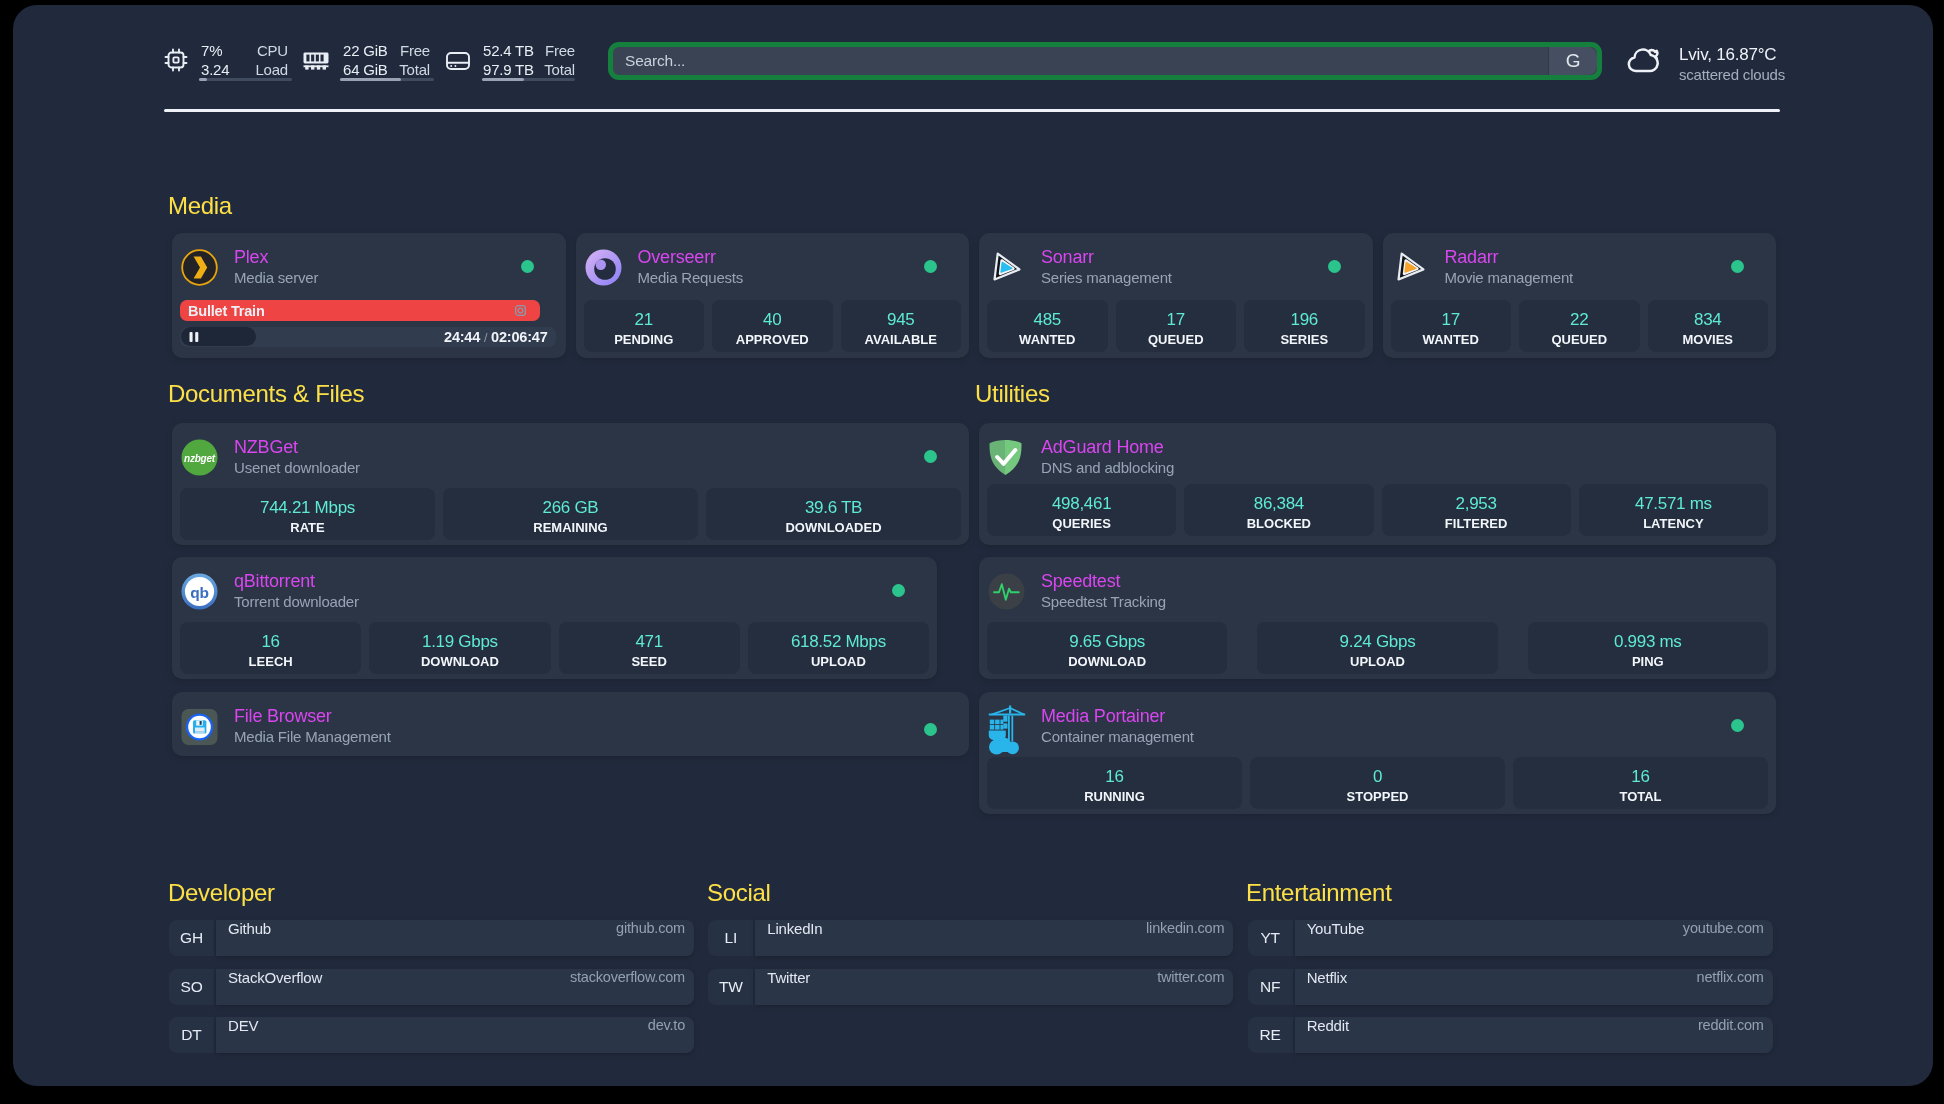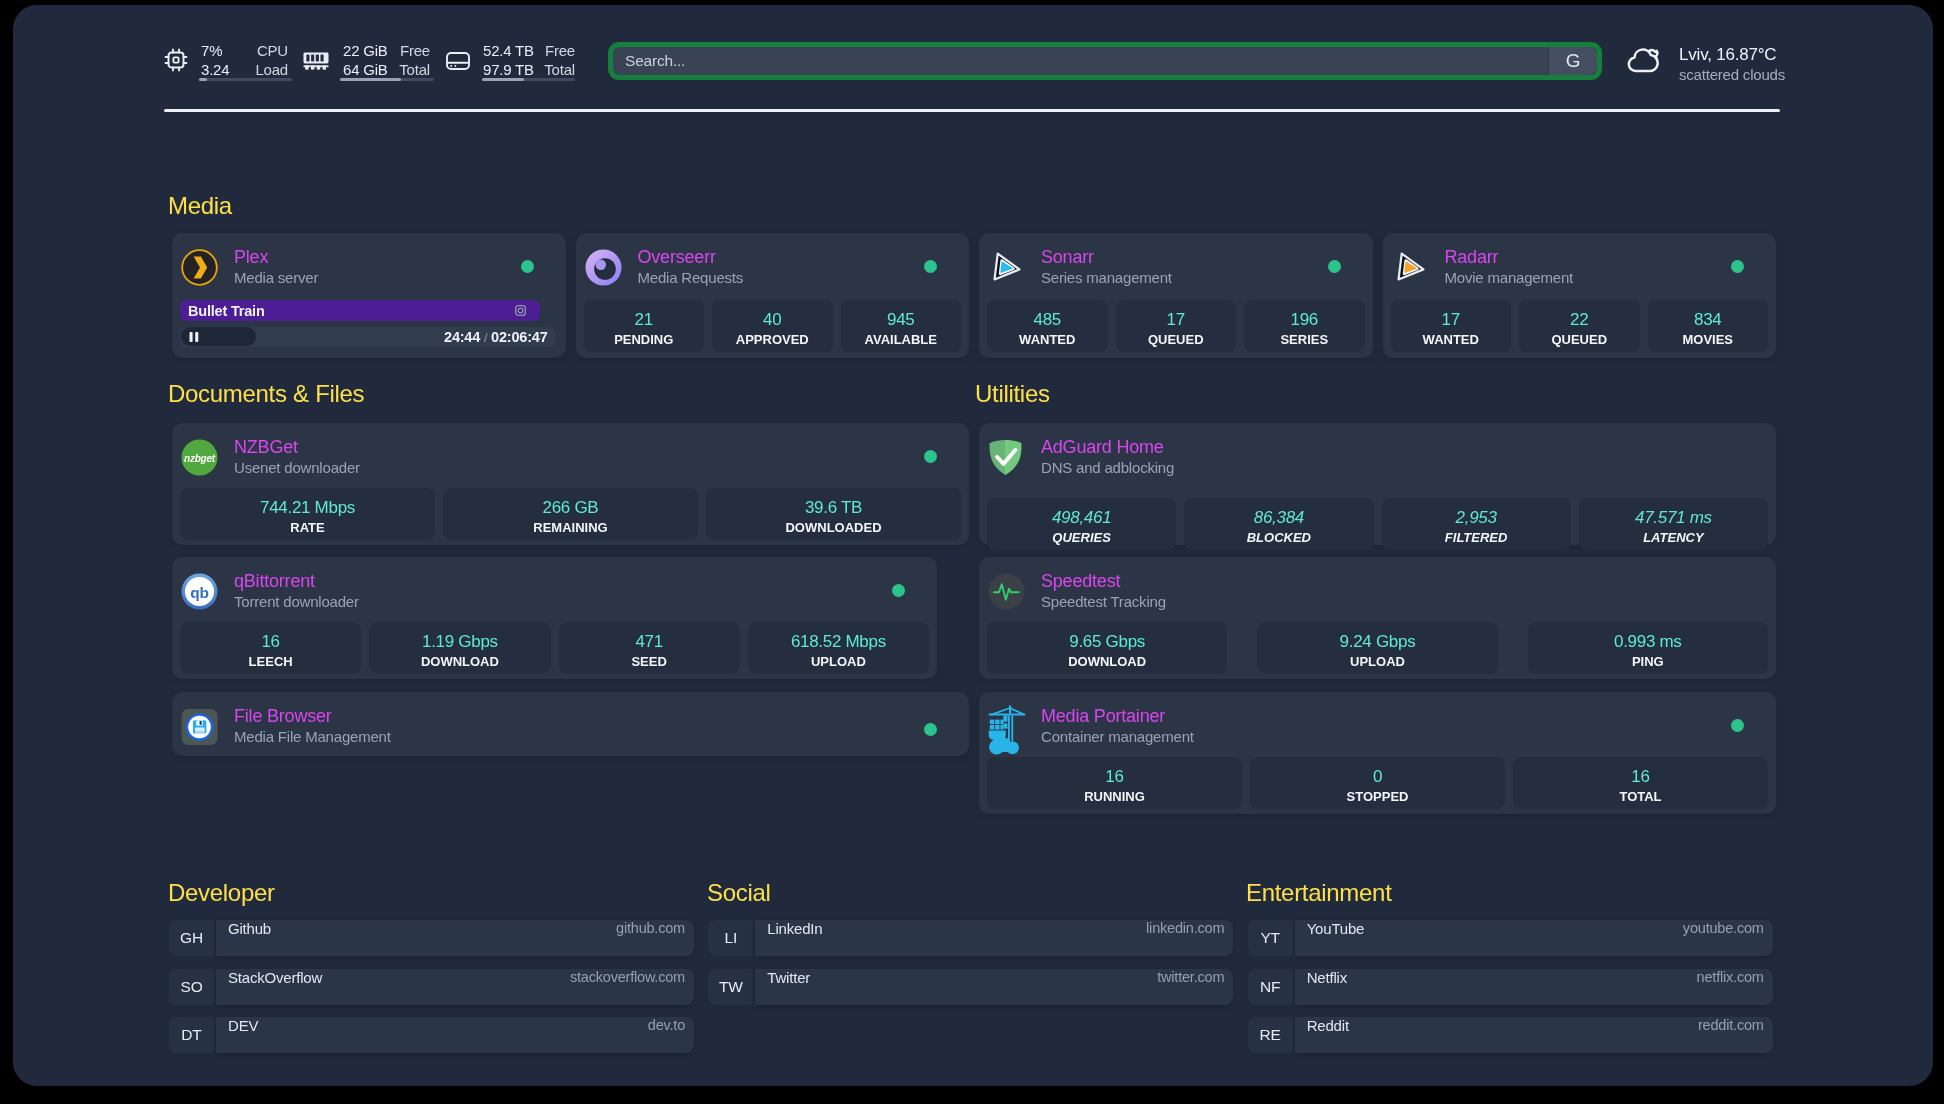--- a/index.html
+++ b/index.html
@@ -37,21 +37,21 @@
 .tt { position:absolute; left:54px; top:-2px; }
 .t1 { color:#d946ef; font-size:18px; font-weight:500; line-height:21px; }
 .t2 { color:#98a4b5; font-size:15px; line-height:19px; }
 .dot { position:absolute; width:13px; height:13px; border-radius:50%; background:#2ac48c; right:24px; top:11px; }
 .stats { position:absolute; left:8px; right:8px; display:flex; gap:8px; }
 .sb { flex:1; background:#242e3f; border-radius:8px; text-align:center; padding-top:9px; height:52px; }
 .sb .n { color:#5eead4; font-size:17px; line-height:22px; letter-spacing:-0.3px; }
 .sb .l { color:#f3f6fa; font-size:13px; font-weight:700; line-height:17.5px; letter-spacing:0px; }
 
 
-.prow1 { position:absolute; left:8px; right:26px; top:67px; height:21px; background:#4c1d95; border-radius:7px; display:flex; align-items:center; }
+.prow1 { position:absolute; left:8px; right:26px; top:67px; height:21px; background:#ef4444; border-radius:7px; display:flex; align-items:center; }
 .prow1 .bt { color:#edf1f6; font-size:14.5px; font-weight:600; margin-left:8px; flex:1; }
 .prow2 { position:absolute; left:8px; right:10px; top:93.5px; height:20.5px; background:#313c4e; border-radius:7px; display:flex; align-items:center; }
 .ppill { width:75px; height:19px; border-radius:9.5px; background:#1e2737; display:flex; align-items:center; margin-left:0.5px; }
 .ptime { flex:1; text-align:right; color:#f0f3f8; font-size:14.5px; font-weight:600; }
 .ptime .sl { color:#8e99a9; font-weight:400; font-size:12.5px; }
 
 
 .bm { position:absolute; height:36px; display:flex; }
 .ab { width:45px; margin-right:2px; background:#273144; border-radius:8px 0 0 8px; color:#e6ecf4; font-size:15.5px; font-weight:500; display:flex; align-items:center; justify-content:center; }
 .pill { flex:1; background:#2b3548; border-radius:0 8px 8px 0; display:flex; align-items:flex-start; box-shadow:0 2px 5px rgba(0,0,0,0.18); }
@@ -351,21 +351,21 @@
         </linearGradient>
           </defs>
         <path d="M18.5 1 C 24 1 30 2 34.5 4.2 C 34.5 15 34 26.5 18.5 36 C 3 26.5 2.5 15 2.5 4.2 C 7 2 13 1 18.5 1 Z" fill="url(#agg)"></path>
         <path d="M10.2 18 L 16.6 24.8 L 28.3 11" fill="none" stroke="#ffffff" stroke-width="4" stroke-linecap="round" stroke-linejoin="round"></path>
       </svg>
       <div class="tt">
           <div class="t1">AdGuard Home</div>
           <div class="t2">DNS and adblocking</div>
         </div>
     </div>
-    <div class="stats" style="top:75px;font-style:italic;">
+    <div class="stats" style="top:61px;">
       <div class="sb">
           <div class="n">498,461</div>
           <div class="l">QUERIES</div>
         </div>
       <div class="sb">
           <div class="n">86,384</div>
           <div class="l">BLOCKED</div>
         </div>
       <div class="sb">
           <div class="n">2,953</div>

